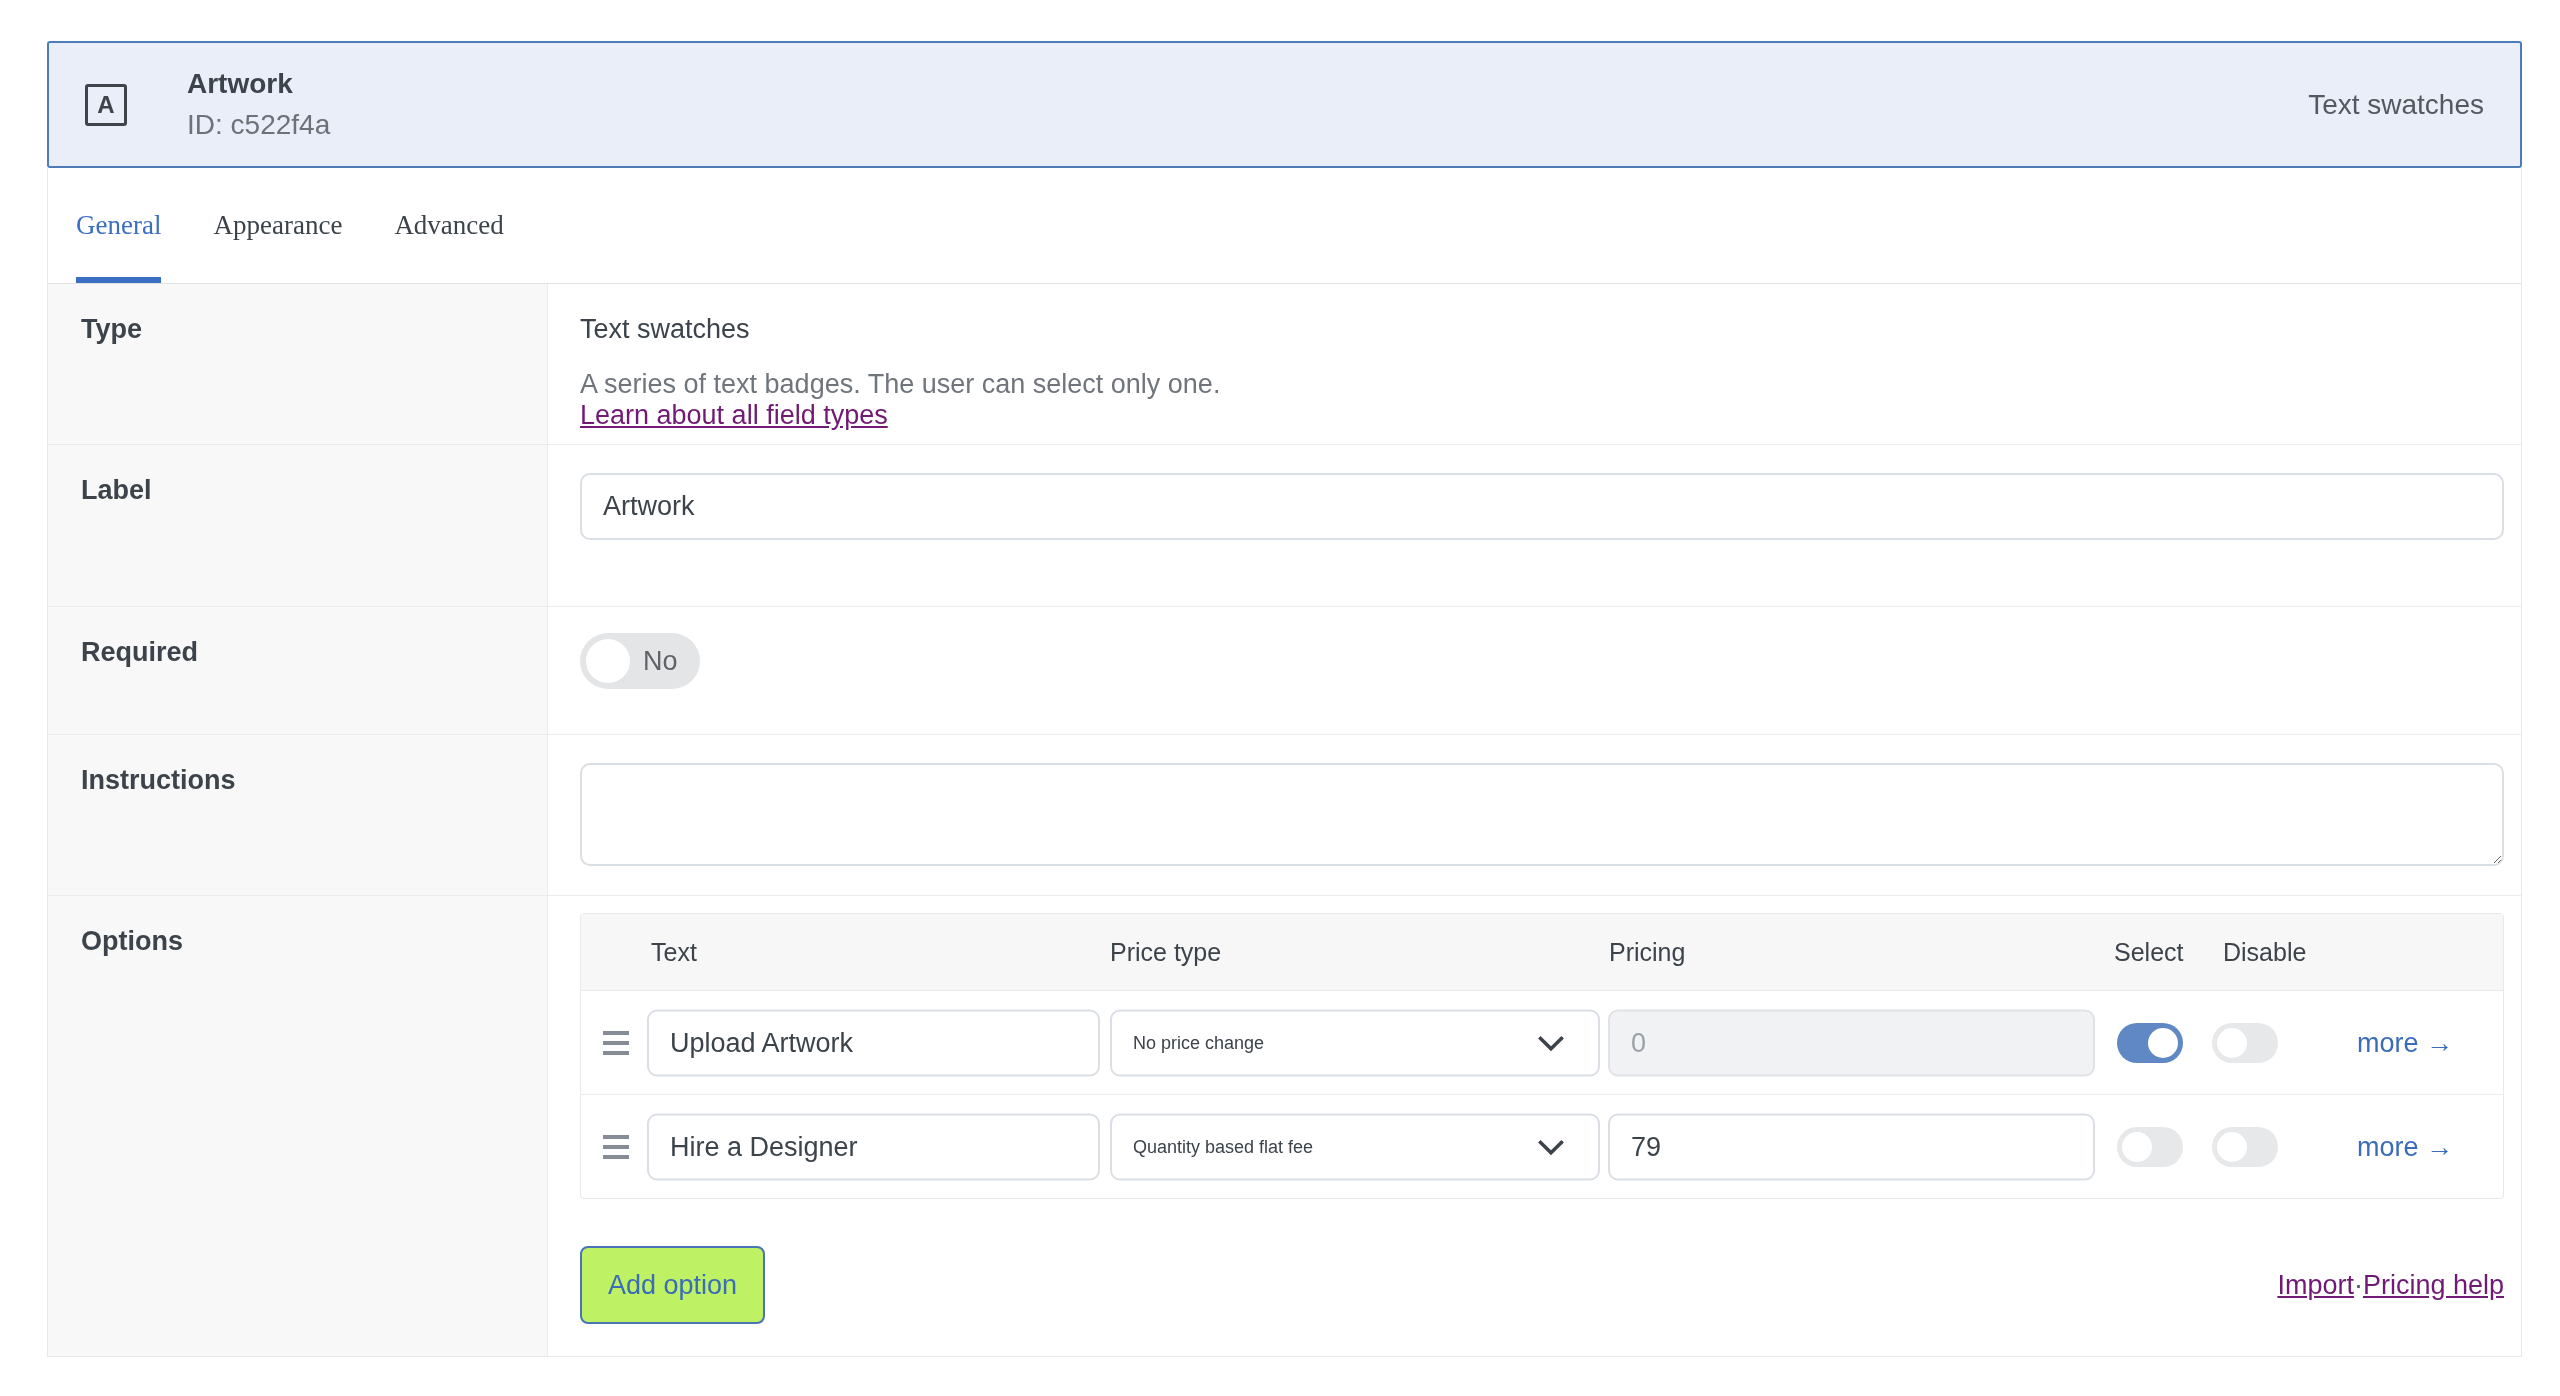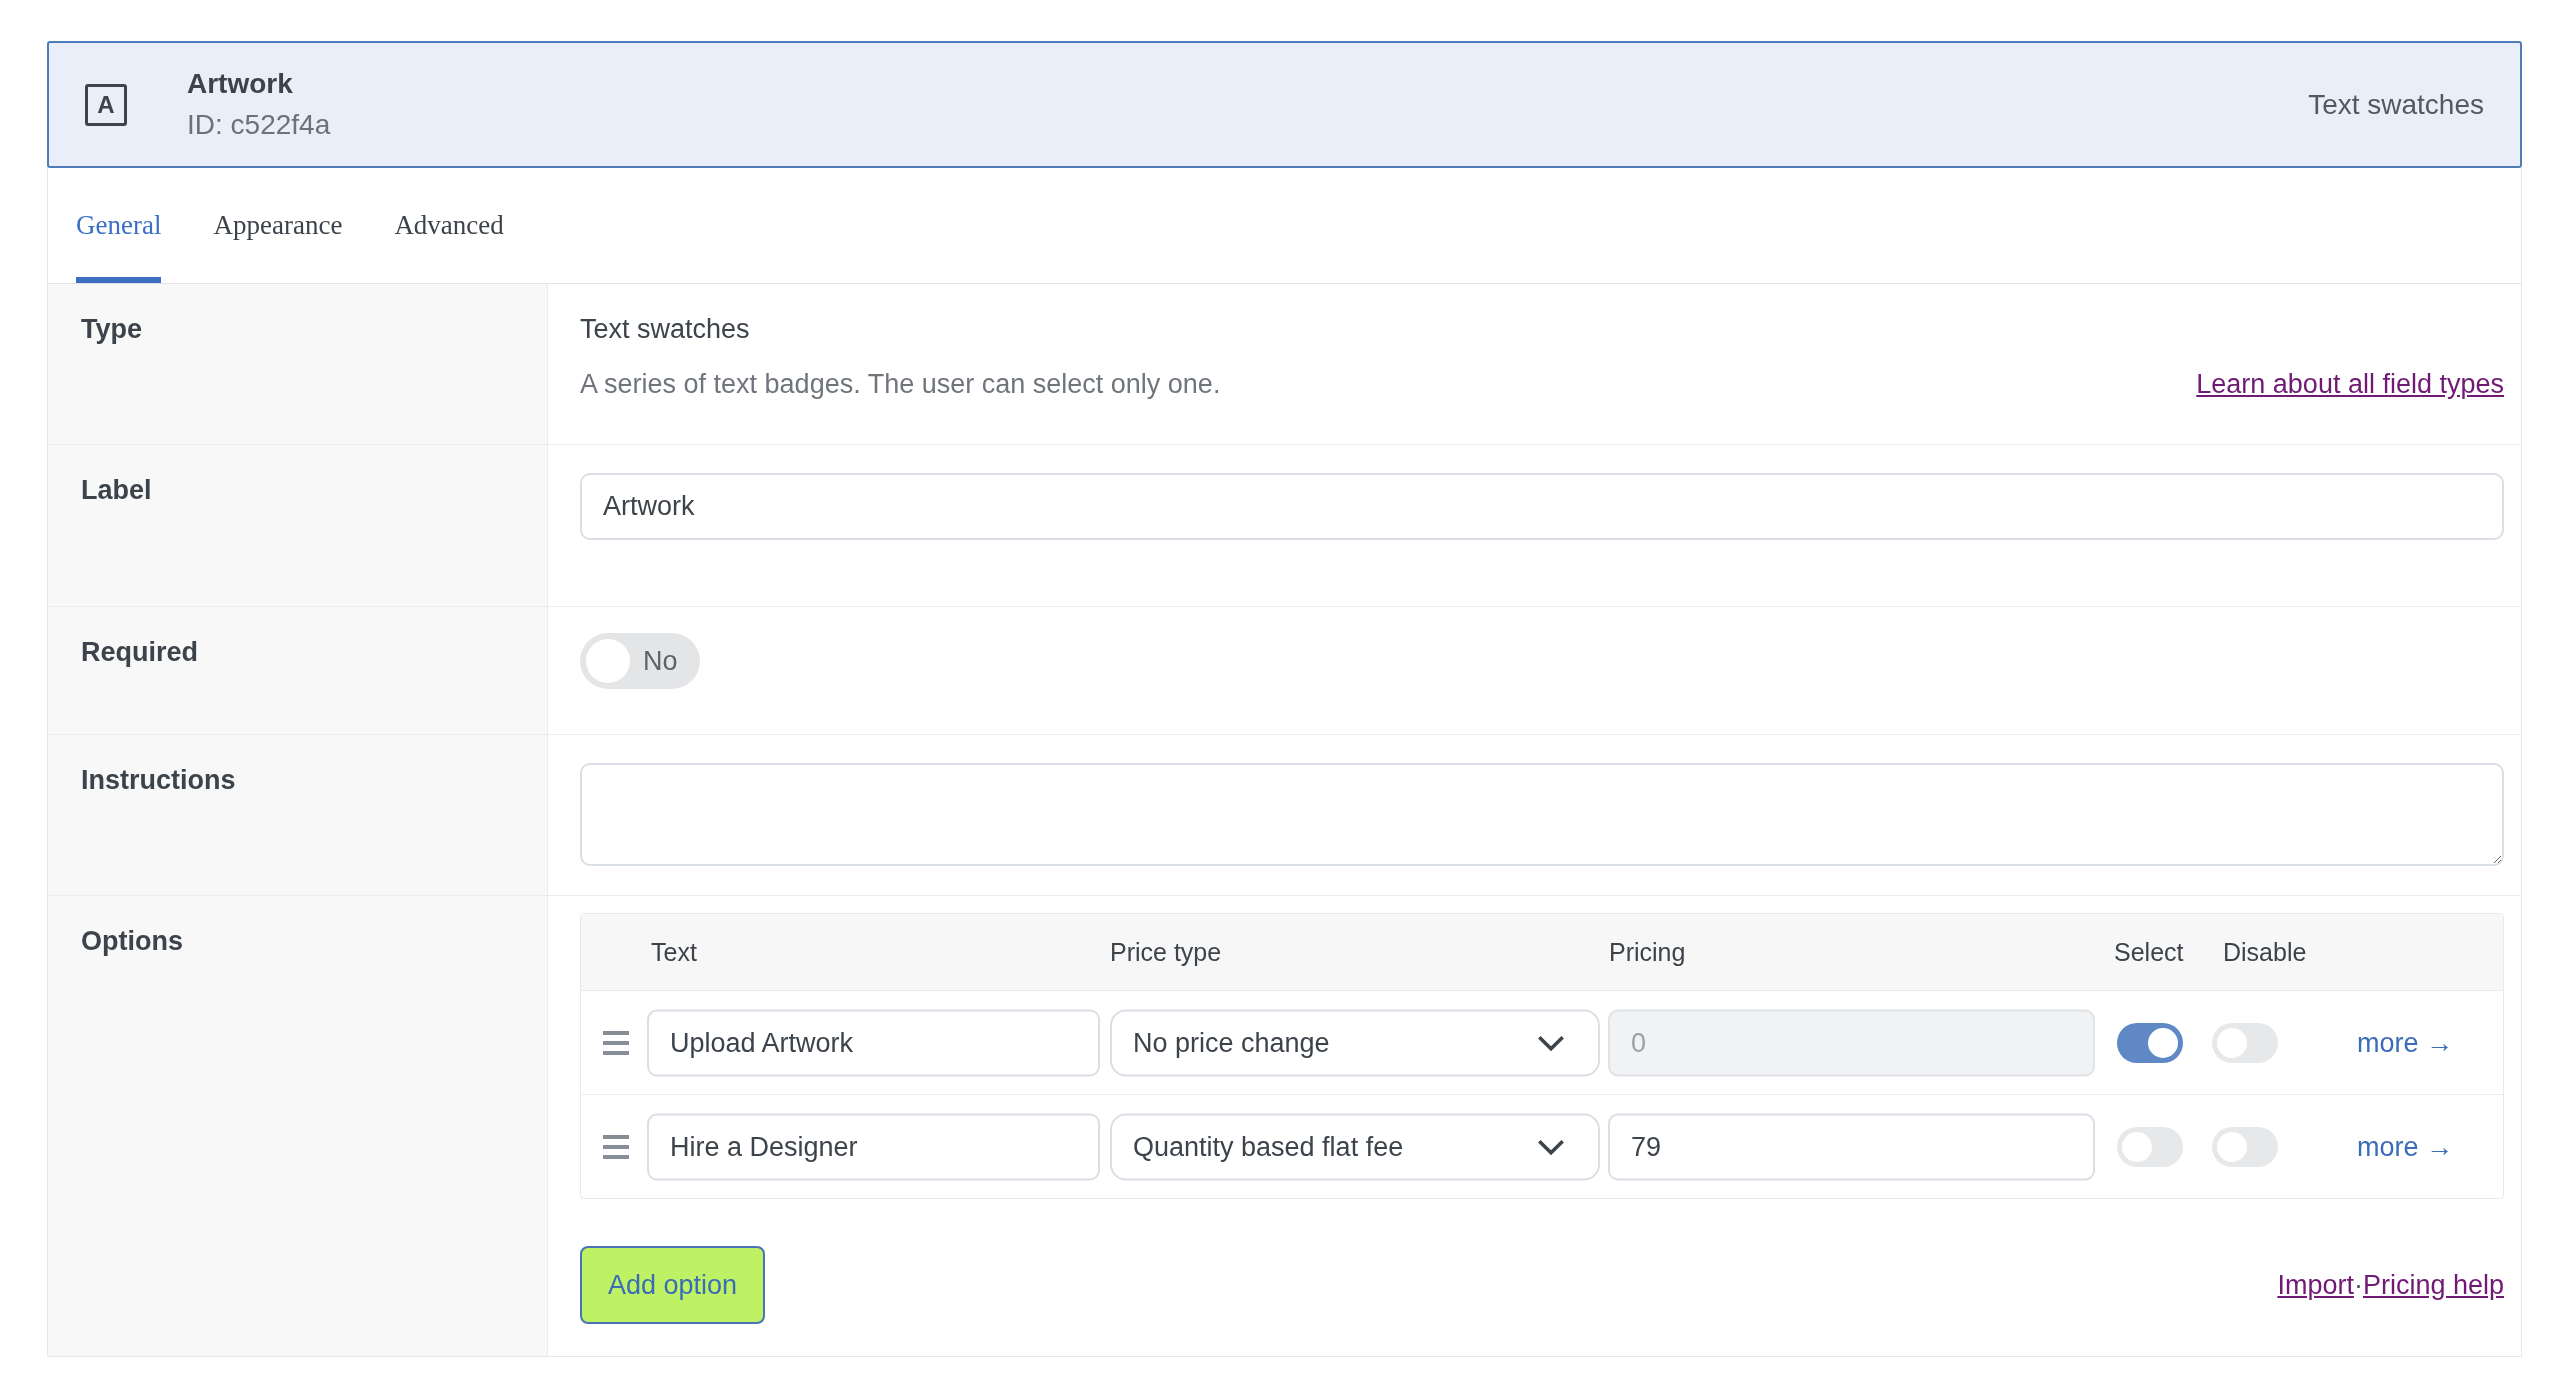--- a/index.html
+++ b/index.html
@@ -27,21 +27,21 @@
   .row{display:flex;border-bottom:1px solid #ececec;background:#fff;box-sizing:border-box;}
   .row-label{width:500px;flex:none;background:#f8f8f9;border-right:1px solid #ececec;padding:30px 8px 0 33px;box-sizing:border-box;font-size:27px;font-weight:bold;color:#3c434a;}
   .row-content{flex:1;padding:30px 17px 0 32px;box-sizing:border-box;min-width:0;}
   .r-type{height:161px;}
   .r-label{height:162px;}
   .r-instructions{height:161px;}
   .r-required{height:128px;}
   .r-options{height:460px;border-bottom:none;}
 
   .type-value{font-size:27px;color:#3c434a;}
-  .type-desc-row{display:flex;justify-content:space-between;align-items:baseline;margin-top:24px;}
+  .type-desc-row{display:flex;justify-content:space-between;align-items:baseline;margin-top:24px;flex-direction:column;}
   .type-desc{font-size:27px;color:#70757c;}
   a.lnk{color:#701a75;text-decoration:underline;font-size:27px;cursor:pointer;}
 
   .text-input{box-sizing:border-box;width:100%;height:67px;border:2px solid #dadee5;border-radius:10px;font-size:27px;color:#3c434a;padding:0 21px;font-family:"Liberation Sans",sans-serif;background:#fff;outline:none;}
   .row-content.pt28{padding-top:28px;}
   textarea.instr{box-sizing:border-box;width:100%;height:103px;border:2px solid #dadee5;border-radius:10px;resize:both;font-family:"Liberation Sans",sans-serif;font-size:27px;padding:12px 21px;outline:none;}
 
   
   .toggle{width:66px;height:40px;border-radius:20px;background:#e7e8ea;position:relative;cursor:pointer;flex:none;}
   .toggle .knob{position:absolute;top:5px;left:5px;width:30px;height:30px;border-radius:50%;background:#fff;}
@@ -64,21 +64,21 @@
   .opt-row{position:relative;height:103px;}
   .opt-row.sep{border-bottom:1px solid #ececec;}
   .cell{position:absolute;top:50%;transform:translateY(-50%);}
   .drag{left:22px;width:26px;height:24px;background:repeating-linear-gradient(to bottom,#878d96 0 4px,transparent 4px 10px);cursor:grab;}
   .c-text{left:66px;width:453px;}
   .c-select{left:529px;width:490px;}
   .c-pricing{left:1027px;width:487px;}
   .c-tog1{left:1536px;}
   .c-tog2{left:1631px;}
   .c-more{right:50px;font-size:27px;color:#3a6cb8;text-decoration:none;cursor:pointer;}
-  .fake-select{box-sizing:border-box;height:67px;border:2px solid #dadee5;border-radius:16px;background:#fff;display:flex;align-items:center;padding:0 33px 0 21px;font-size:27px;color:#3c434a;cursor:pointer;justify-content:space-between;}
+  .fake-select{box-sizing:border-box;height:67px;border:2px solid #dadee5;border-radius:10px;background:#fff;display:flex;align-items:center;padding:0 33px 0 21px;font-size:18px;color:#3c434a;cursor:pointer;justify-content:space-between;}
   .text-input.disabled{background:#f1f2f4;border-color:#e0e2e6;color:#9ba1a8;}
 
   
   .opt-footer{display:flex;justify-content:space-between;align-items:center;margin-top:47px;}
   .add-btn{box-sizing:border-box;width:185px;height:78px;border:2px solid #4a74b3;border-radius:8px;background:#bef264;color:#3a6cb8;font-size:27px;font-family:"Liberation Sans",sans-serif;cursor:pointer;}
   .foot-links{display:flex;align-items:center;gap:0;font-size:27px;}
   .dot-sep{color:#53575c;font-size:27px;}
 </style>
 </head>
 <body>

